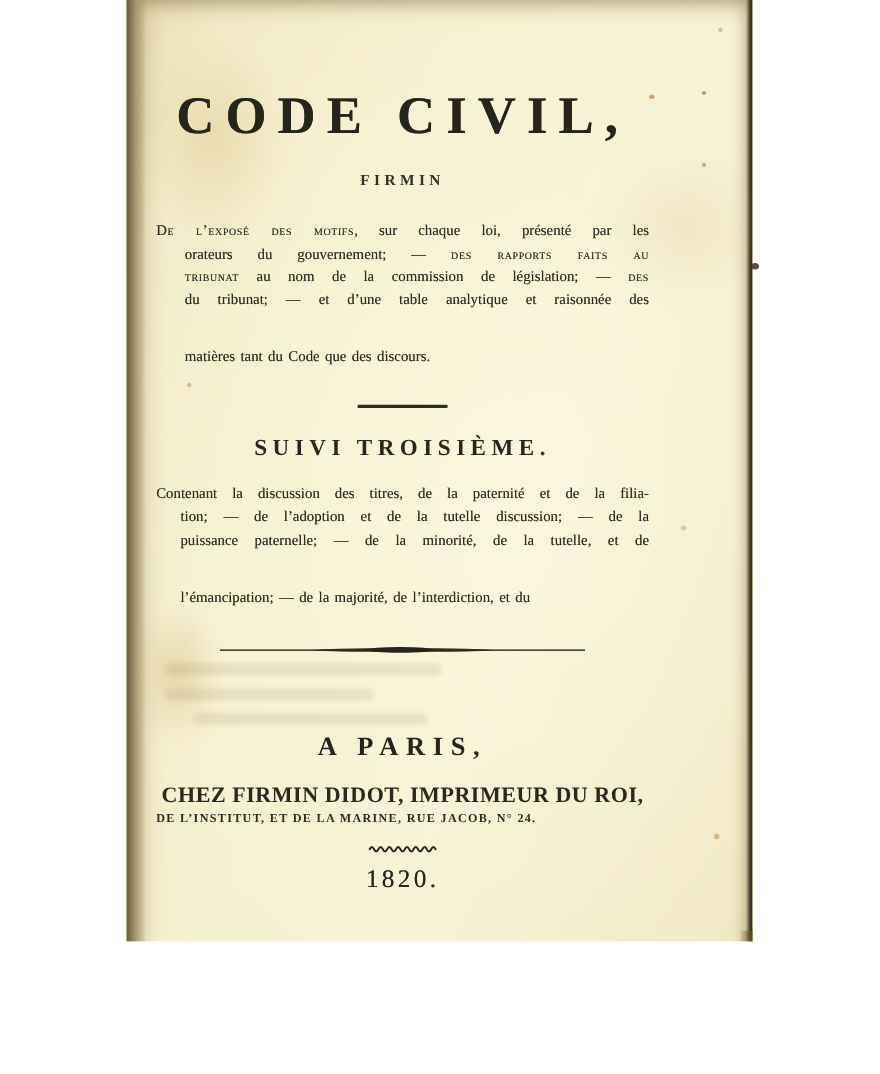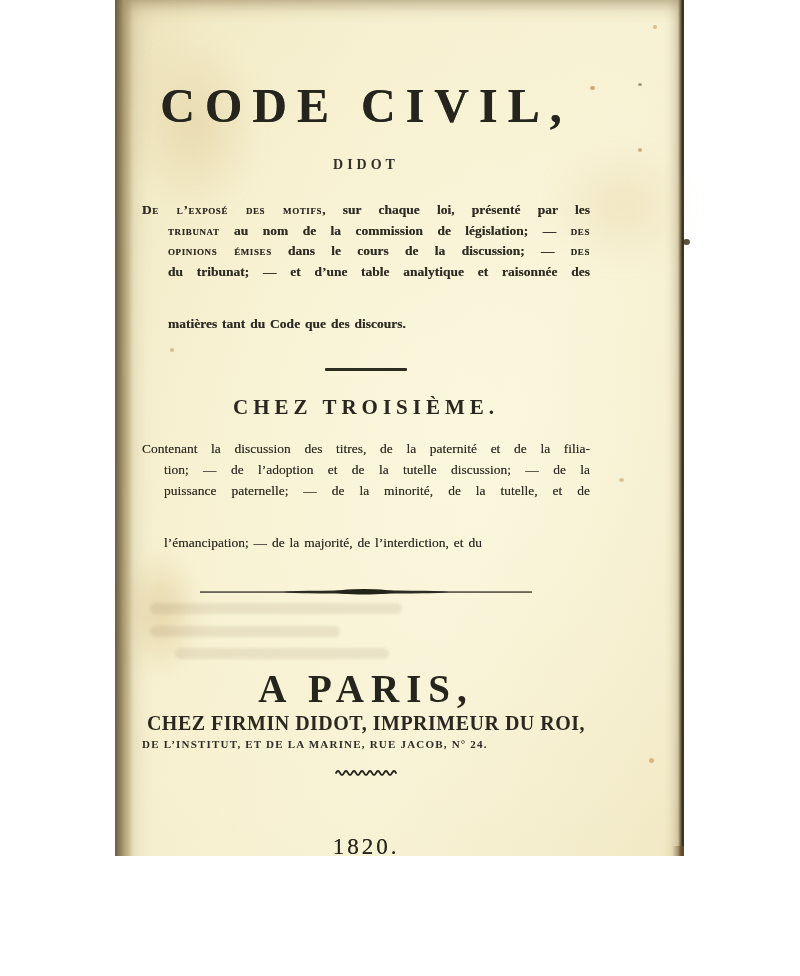--- a/index.html
+++ b/index.html
@@ -53,36 +53,36 @@
   .sp9{left:183px;top:868px;width:4px;height:4px;background:rgba(185,125,55,.4);}
   
   .tb{position:absolute;left:27px;width:448px;}
   .main-title{top:80px;text-align:center;font-weight:bold;font-size:48px;line-height:52px;
     letter-spacing:10px;color:#26251d;text-shadow:0 0 .6px rgba(38,37,29,.7);}
   .subtitle{top:157px;text-align:center;font-weight:bold;font-size:14px;letter-spacing:4px;color:#32302a;}
   .para{font-size:13.5px;color:#2c2a22;text-shadow:0 0 .4px rgba(44,42,34,.55);word-spacing:1.5px;}
   .para .line{text-align:justify;text-align-last:justify;white-space:nowrap;}
   .para .line:last-child{text-align-last:left;margin-top:32px;}
   .p1{top:200px;}
-  .p1 .line{line-height:20.6px;font-weight:bold;}
+  .p1 .line{line-height:20.6px;}
   .p1 .line:not(:first-child){padding-left:26px;}
   .p2{top:439px;}
   .p2 .line{line-height:20.8px;}
   .p2 .line:not(:first-child){padding-left:22px;}
   .sc{font-variant:small-caps;letter-spacing:.6px;}
   .rule-short{top:368px;}
   .rule-short .bar{width:82px;height:3px;background:#2e2b20;margin:0 auto;border-radius:1px;}
   .volume-heading{top:395px;text-align:center;font-weight:bold;font-size:21px;letter-spacing:5px;color:#29271f;}
   .rule-swelled{top:582px;text-align:center;}
-  .imprint-city{top:666px;text-align:center;font-weight:bold;font-size:39px;letter-spacing:7px;color:#26251d;}
+  .imprint-city{top:666px;text-align:center;font-weight:bold;font-size:24px;letter-spacing:7px;color:#26251d;}
   .publisher-line{top:712px;text-align:center;font-weight:bold;font-size:20px;letter-spacing:.5px;color:#2a2820;}
   .address-line{top:738px;font-weight:bold;font-size:11px;letter-spacing:1.2px;color:#2e2c24;}
   .rule-wavy{top:762px;text-align:center;}
   .year-line{top:786px;text-align:center;font-size:23px;letter-spacing:3px;color:#26251d;
-    text-shadow:0 0 .5px rgba(38,37,29,.7);margin-top:48px;}
+    text-shadow:0 0 .5px rgba(38,37,29,.7);}
   
   .mdd-logo{position:absolute;left:599px;top:913px;z-index:6;font-family:"Liberation Sans", sans-serif;}
   .mdd-letters{font-weight:bold;font-size:46px;line-height:40px;letter-spacing:-3px;color:#c2192e;}
   .mdd-letters .outline{color:transparent;-webkit-text-stroke:1.7px #ece6d5;}
   .mdd-bar{width:80px;height:4px;background:#161311;margin:2px 0 3px 3px;}
   .mdd-caption{font-weight:bold;font-size:9px;letter-spacing:.2px;color:#c2192e;white-space:nowrap;}
 </style>
 </head>
 <body>
 
@@ -107,35 +107,35 @@
     <div class="speck sp3"></div>
     <div class="speck sp4"></div>
     <div class="speck sp5"></div>
     <div class="speck sp6"></div>
     <div class="speck sp7"></div>
     <div class="speck sp8"></div>
     <div class="speck sp9"></div>
 
     <div class="tb main-title">CODE CIVIL,</div>
 
-    <div class="tb subtitle">DIDOT</div>
+    <div class="tb subtitle">FIRMIN</div>
 
     <div class="tb para p1">
         <div class="line"><span class="sc">De l’exposé des motifs</span><span>, sur chaque loi, présenté par les</span></div>
+        <div class="line"><span>orateurs du gouvernement; — </span><span class="sc">des rapports faits au</span></div>
         <div class="line"><span class="sc">tribunat</span><span> au nom de la commission de législation; — </span><span class="sc">des</span></div>
-        <div class="line"><span class="sc">opinions émises</span><span> dans le cours de la discussion; — </span><span class="sc">des</span></div>
         <div class="line"><span>du tribunat; — et d’une table analytique et raisonnée des</span></div>
         <div class="line"><span>matières tant du Code que des discours.</span></div>
       </div>
 
     <div class="tb rule-short">
         <div class="bar"></div>
       </div>
 
-    <div class="tb volume-heading">CHEZ TROISIÈME.</div>
+    <div class="tb volume-heading">SUIVI TROISIÈME.</div>
 
     <div class="tb para p2">
         <div class="line"><span>Contenant la discussion des titres, de la paternité et de la filia-</span></div>
         <div class="line"><span>tion; — de l’adoption et de la tutelle discussion; — de la</span></div>
         <div class="line"><span>puissance paternelle; — de la minorité, de la tutelle, et de</span></div>
         <div class="line"><span>l’émancipation; — de la majorité, de l’interdiction, et du</span></div>
       </div>
 
     <div class="tb rule-swelled">
       <svg width="332" height="8" viewBox="0 0 332 8">

